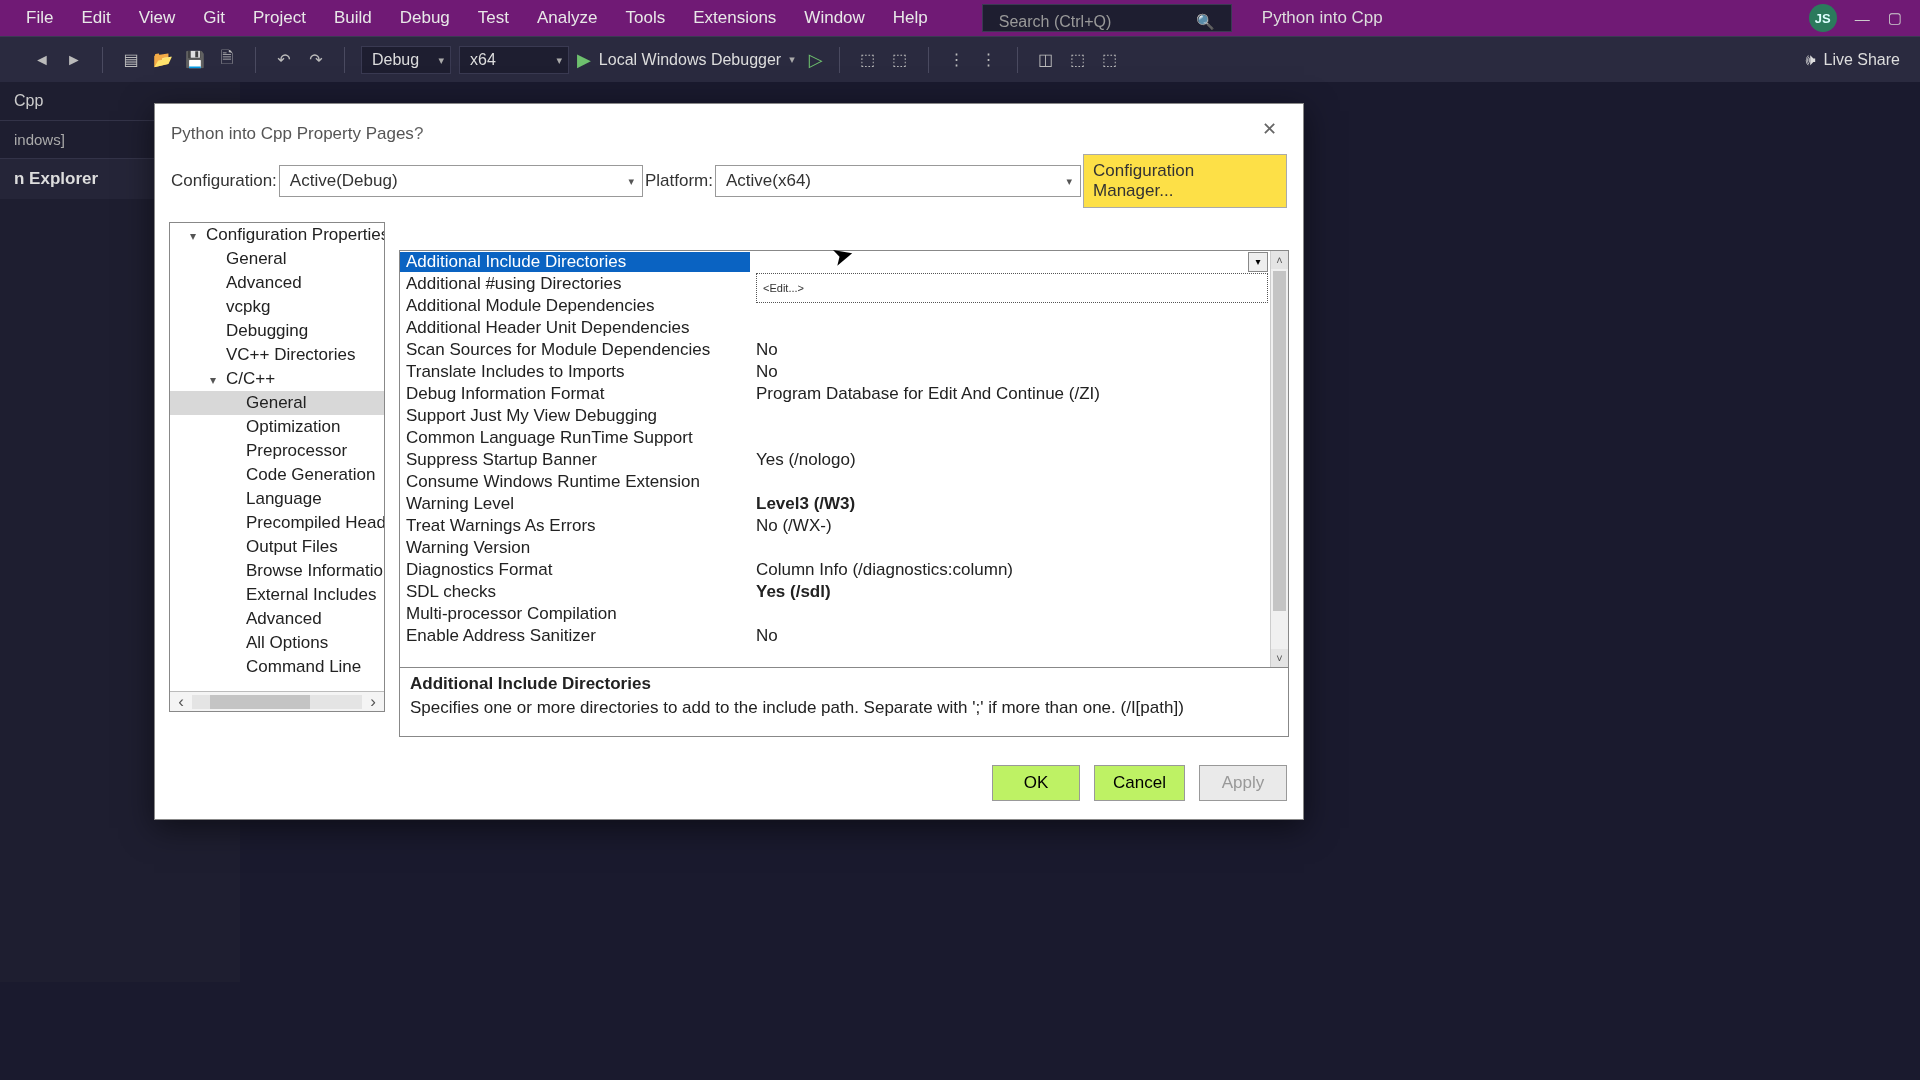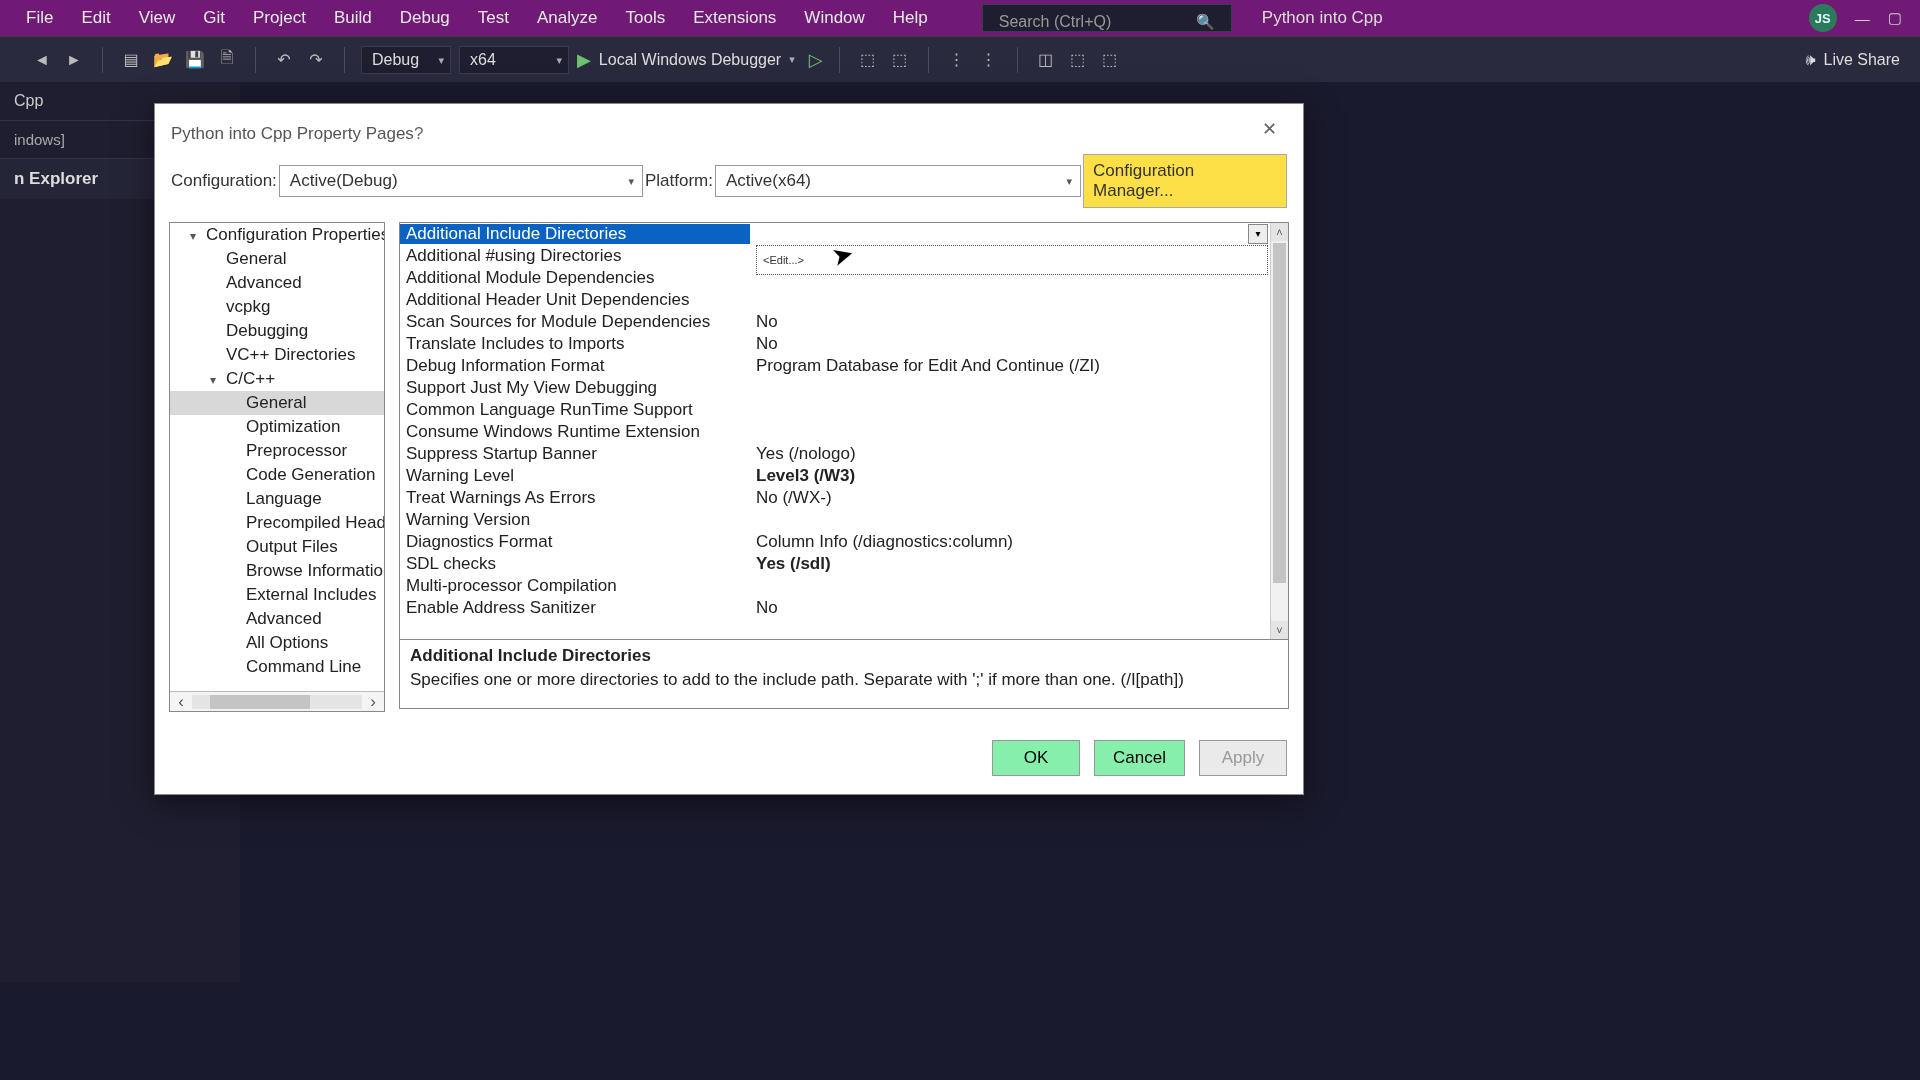--- a/index.html
+++ b/index.html
@@ -51,21 +51,21 @@
 .tree-row.l2 { padding-left: 40px; }
 .tree-row.l3 { padding-left: 60px; }
 .tree-row.sel { background: #d8d8d8; }
 .tree-row .exp { display: inline-block; width: 14px; color: #555; font-size: 12px; margin-right: 2px; }
 .tree-hscroll { position: absolute; bottom: 0; left: 0; right: 0; height: 20px; border-top: 1px solid #bbb; display: flex; align-items: center; background: #f4f4f4; }
 .tree-hscroll .arr { width: 22px; text-align: center; color: #555; }
 .tree-hscroll .track { flex: 1; height: 14px; background: #e4e4e4; position: relative; }
 .tree-hscroll .thumb { position: absolute; left: 18px; width: 100px; top: 0; bottom: 0; background: #c4c4c4; }
 
 
-.grid-wrap { flex: 1; display: flex; flex-direction: column; }
+.grid-wrap { flex: 1; display: flex; flex-direction: column; margin-top: 28px; }
 .grid { border: 1px solid #888; height: 418px; position: relative; overflow: hidden; font-size: 17px; }
 .grid-scroll-v { position: absolute; right: 0; top: 0; width: 18px; bottom: 0; background: #f0f0f0; border-left: 1px solid #ccc; }
 .grid-scroll-v .up, .grid-scroll-v .dn { position: absolute; left: 0; right: 0; height: 18px; text-align: center; font-size: 11px; color: #555; line-height: 18px; background: #e4e4e4; }
 .grid-scroll-v .up { top: 0; } .grid-scroll-v .dn { bottom: 0; }
 .grid-scroll-v .thumb { position: absolute; left: 2px; right: 2px; top: 20px; height: 340px; background: #c4c4c4; }
 
 .grid-rows { position: absolute; left: 0; right: 18px; top: 0; }
 .grid-row { display: flex; height: 22px; align-items: center; }
 .grid-row .pname { width: 350px; padding-left: 6px; color: #222; }
 .grid-row .pval { flex: 1; padding-left: 6px; color: #222; }
@@ -75,21 +75,21 @@
 
 
 .edit-popup { position: absolute; left: 356px; top: 22px; right: 20px; height: 30px; border: 1px dotted #555; background: #fff; display: flex; align-items: center; padding-left: 6px; font-size: 11px; color: #333; }
 
 
 .desc { border: 1px solid #888; border-top: none; padding: 6px 10px 18px 10px; font-size: 17px; color: #222; }
 .desc .title { font-weight: 700; margin-bottom: 4px; }
 
 
 .dlg-buttons { display: flex; justify-content: flex-end; gap: 14px; padding: 14px 16px 18px 16px; }
-.dlg-buttons button { min-width: 88px; padding: 7px 18px; font-size: 17px; border: 1px solid #999; background: #86efac; }
+.dlg-buttons button { min-width: 88px; padding: 7px 18px; font-size: 17px; border: 1px solid #999; background: #bef264; }
 .dlg-buttons button.disabled { color: #999; background: #eaeaea; }
 
 
 .cursor { position: absolute; left: 832px; top: 240px; font-size: 26px; color: #000; pointer-events: none; transform: rotate(-15deg); z-index: 99; }
 </style>
 </head>
 <body>
 
 <div class="menubar">
   <div class="menus" id="menus">
@@ -242,26 +242,26 @@
               <div class="pval">Program Database for Edit And Continue (/ZI)</div>
             </div>
             <div class="grid-row">
               <div class="pname">Support Just My View Debugging</div>
             </div>
             <div class="grid-row">
               <div class="pname">Common Language RunTime Support</div>
               <div class="pval"></div>
             </div>
             <div class="grid-row">
-              <div class="pname">Consume Windows Runtime Extension</div>
-              <div class="pval"></div>
-            </div>
-            <div class="grid-row">
               <div class="pname">Suppress Startup Banner</div>
               <div class="pval">Yes (/nologo)</div>
+            </div>
+            <div class="grid-row">
+              <div class="pname">Consume Windows Runtime Extension</div>
+              <div class="pval"></div>
             </div>
             <div class="grid-row">
               <div class="pname">Warning Level</div>
               <div class="pval bold">Level3 (/W3)</div>
             </div>
             <div class="grid-row">
               <div class="pname">Treat Warnings As Errors</div>
               <div class="pval">No (/WX-)</div>
             </div>
             <div class="grid-row">

